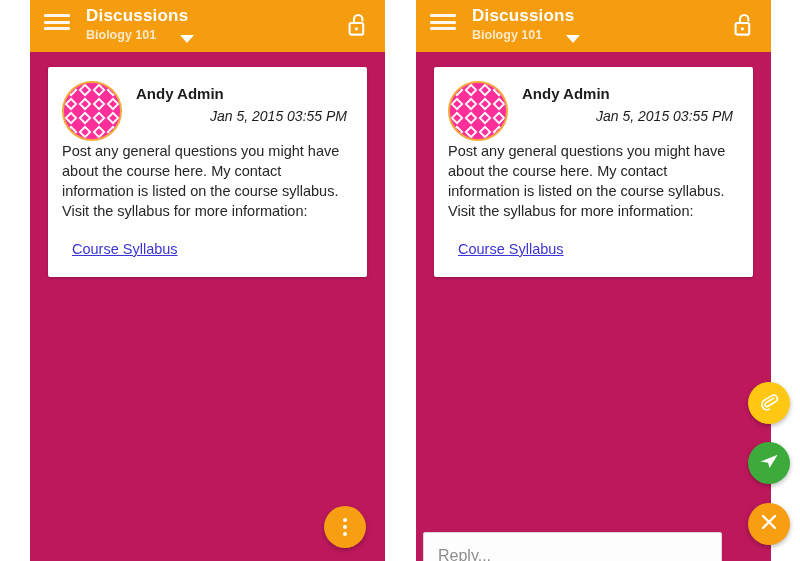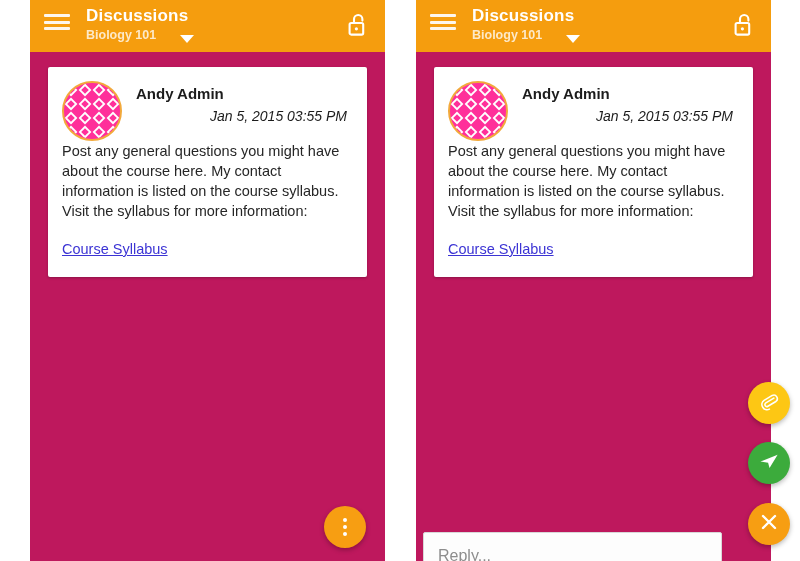--- a/index.html
+++ b/index.html
@@ -156,20 +156,21 @@
     color: #262626;
   }
   .card-link {
     display: inline-block;
     margin-top: 18px;
     color: #3c34d4;
     font-size: 14.5px;
     line-height: 20px;
     text-decoration: underline;
     cursor: pointer;
+    margin-left: 10px;
   }
 
   
   .fab {
     position: absolute;
     width: 42px;
     height: 42px;
     border-radius: 50%;
     box-shadow: 0 2px 5px rgba(0,0,0,0.28);
     display: flex;

